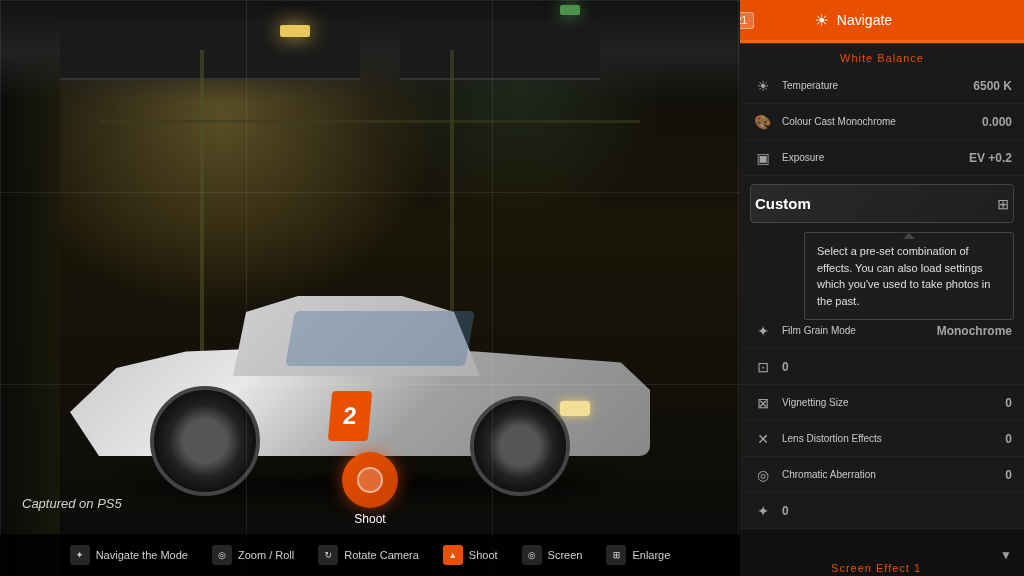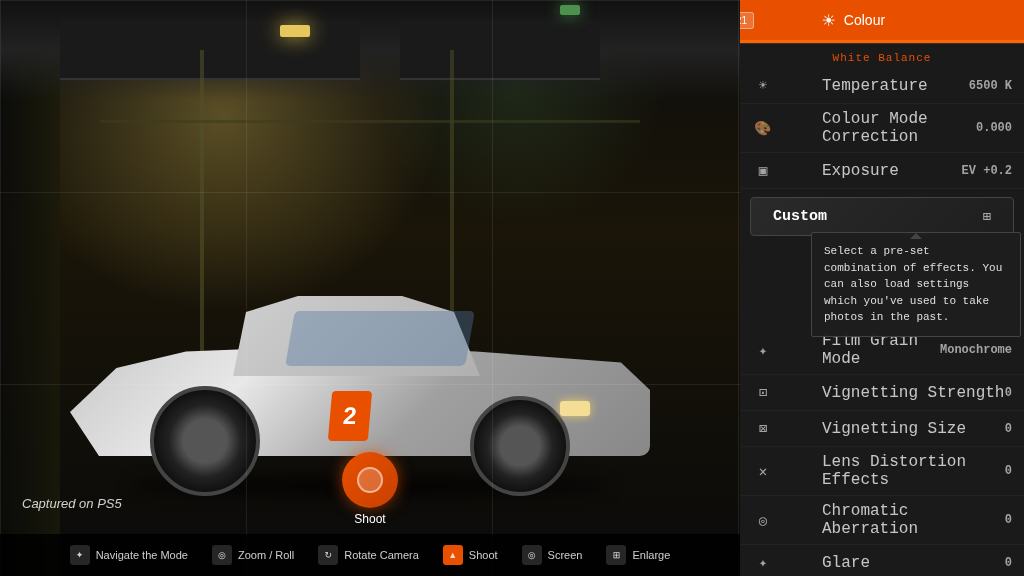--- a/index.html
+++ b/index.html
@@ -246,21 +246,20 @@
     
     #right-panel {
       position: absolute;
       top: 44px;
       right: 0;
       width: 284px;
       height: 532px;
       background: #1a1a1a;
       overflow-y: auto;
       overflow-x: hidden;
-      font-family: Liberation Mono, monospace;
     }
     #right-panel::-webkit-scrollbar { width: 4px; }
     #right-panel::-webkit-scrollbar-track { background: #111; }
     #right-panel::-webkit-scrollbar-thumb { background: #444; }
 
     .section-header {
       text-align: center;
       color: #e85000;
       font-size: 11px;
       padding: 8px 0 4px;
@@ -281,57 +280,56 @@
       align-items: center;
       justify-content: center;
       margin-right: 8px;
       color: rgba(255,255,255,0.6);
       font-size: 14px;
       flex-shrink: 0;
     }
     .panel-row-label {
       flex: 1;
       color: rgba(255,255,255,0.75);
-      font-size: 16px;
-      margin-left: 40px;
+      font-size: 10px;
     }
     .panel-row-value {
       color: #a3a3a3;
       font-size: 12px;
       font-weight: bold;
     }
 
     
     #preset-dropdown {
       margin: 8px 10px;
       background: linear-gradient(135deg, #2a2a2a, #1e1e1e);
       border: 1px solid #444;
       border-radius: 4px;
-      padding: 10px 22px;
-      display: flex;
-      align-items: flex-start;
+      padding: 10px 4px;
+      display: flex;
+      align-items: flex-end;
       cursor: pointer;
       position: relative;
     }
     #preset-label {
       flex: 1;
       color: white;
       font-size: 15px;
       font-weight: bold;
     }
     #preset-grid-icon {
       color: rgba(255,255,255,0.6);
       font-size: 14px;
     }
 
     
     #tooltip {
       position: absolute;
       top: 188px;
-      right: 3px;
+      right: 10px;
       width: 210px;
       background: rgba(30,30,30,0.97);
       border: 1px solid #444;
       padding: 10px 12px;
       font-size: 11px;
       color: rgba(255,255,255,0.85);
       line-height: 1.5;
       z-index: 100;
       border-radius: 2px;
     }
@@ -378,21 +376,21 @@
     <span>Car</span>
   </div>
 
   <div class="top-tab">
     <span class="tab-icon">📷</span>
     <span>Camera</span>
   </div>
 
   <div class="top-tab active">
     <span class="tab-icon">☀</span>
-    <span>Colour</span>
+    <span>Navigate</span>
   </div>
 
   <span class="btn-badge" id="r1-badge">R1</span>
 </div>
 
 <div id="photo-area">
   <div id="photo-bg"></div>
 
   <div class="pillar-left"></div>
   <div class="ceiling">
@@ -469,21 +467,21 @@
   <div class="section-header">White Balance</div>
 
   <div class="panel-row">
     <div class="panel-row-icon">☀</div>
     <div class="panel-row-label">Temperature</div>
     <div class="panel-row-value">6500 K</div>
   </div>
 
   <div class="panel-row">
     <div class="panel-row-icon">🎨</div>
-    <div class="panel-row-label">Colour Mode Correction</div>
+    <div class="panel-row-label">Colour Cast Monochrome</div>
     <div class="panel-row-value">0.000</div>
   </div>
 
   <div class="panel-row">
     <div class="panel-row-icon">▣</div>
     <div class="panel-row-label">Exposure</div>
     <div class="panel-row-value">EV +0.2</div>
   </div>
 
 
@@ -499,21 +497,20 @@
   <div style="margin-top: 90px;">
 
     <div class="panel-row">
       <div class="panel-row-icon">✦</div>
       <div class="panel-row-label">Film Grain Mode</div>
       <div class="panel-row-value">Monochrome</div>
     </div>
 
     <div class="panel-row">
       <div class="panel-row-icon">⊡</div>
-      <div class="panel-row-label">Vignetting Strength</div>
       <div class="panel-row-value">0</div>
     </div>
 
     <div class="panel-row">
       <div class="panel-row-icon">⊠</div>
       <div class="panel-row-label">Vignetting Size</div>
       <div class="panel-row-value">0</div>
     </div>
 
     <div class="panel-row">
@@ -523,21 +520,20 @@
     </div>
 
     <div class="panel-row">
       <div class="panel-row-icon">◎</div>
       <div class="panel-row-label">Chromatic Aberration</div>
       <div class="panel-row-value">0</div>
     </div>
 
     <div class="panel-row">
       <div class="panel-row-icon">✦</div>
-      <div class="panel-row-label">Glare</div>
       <div class="panel-row-value">0</div>
     </div>
   </div>
 
   <div class="screen-effect-header">
     <div class="screen-effect-title">Screen Effect 1</div>
     <div class="screen-effect-arrow">▼</div>
   </div>
 
 </div>

